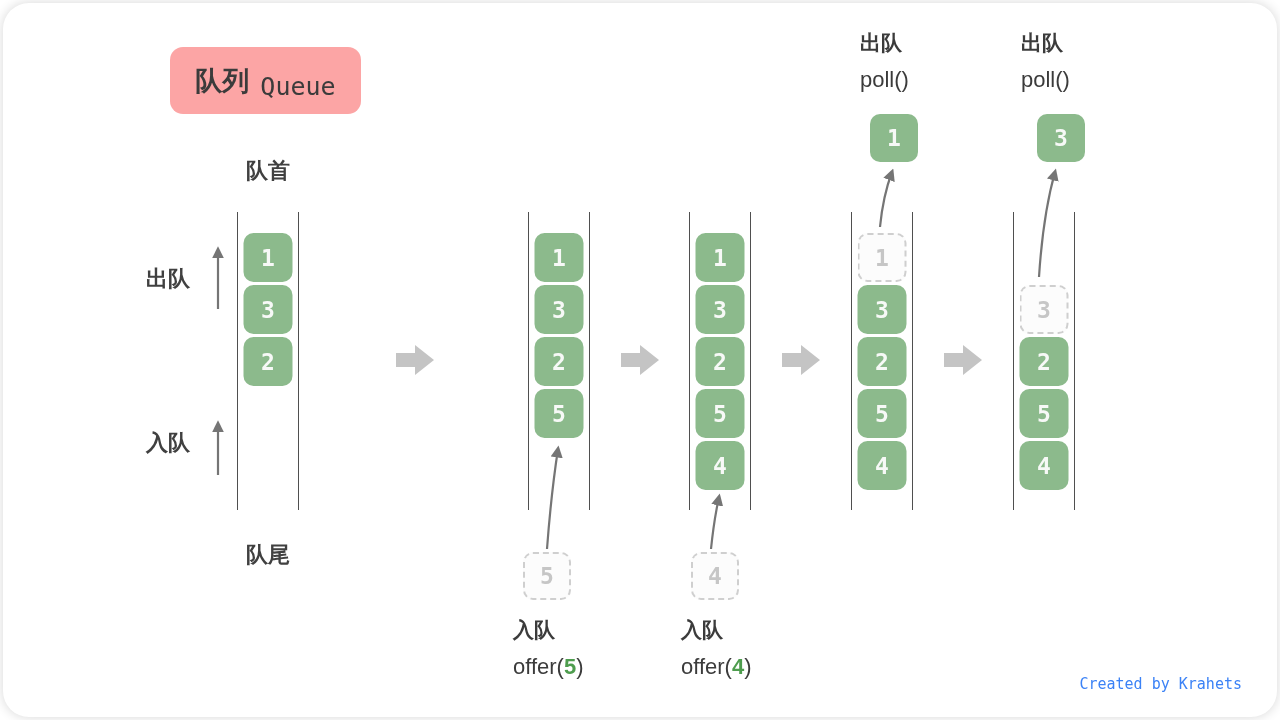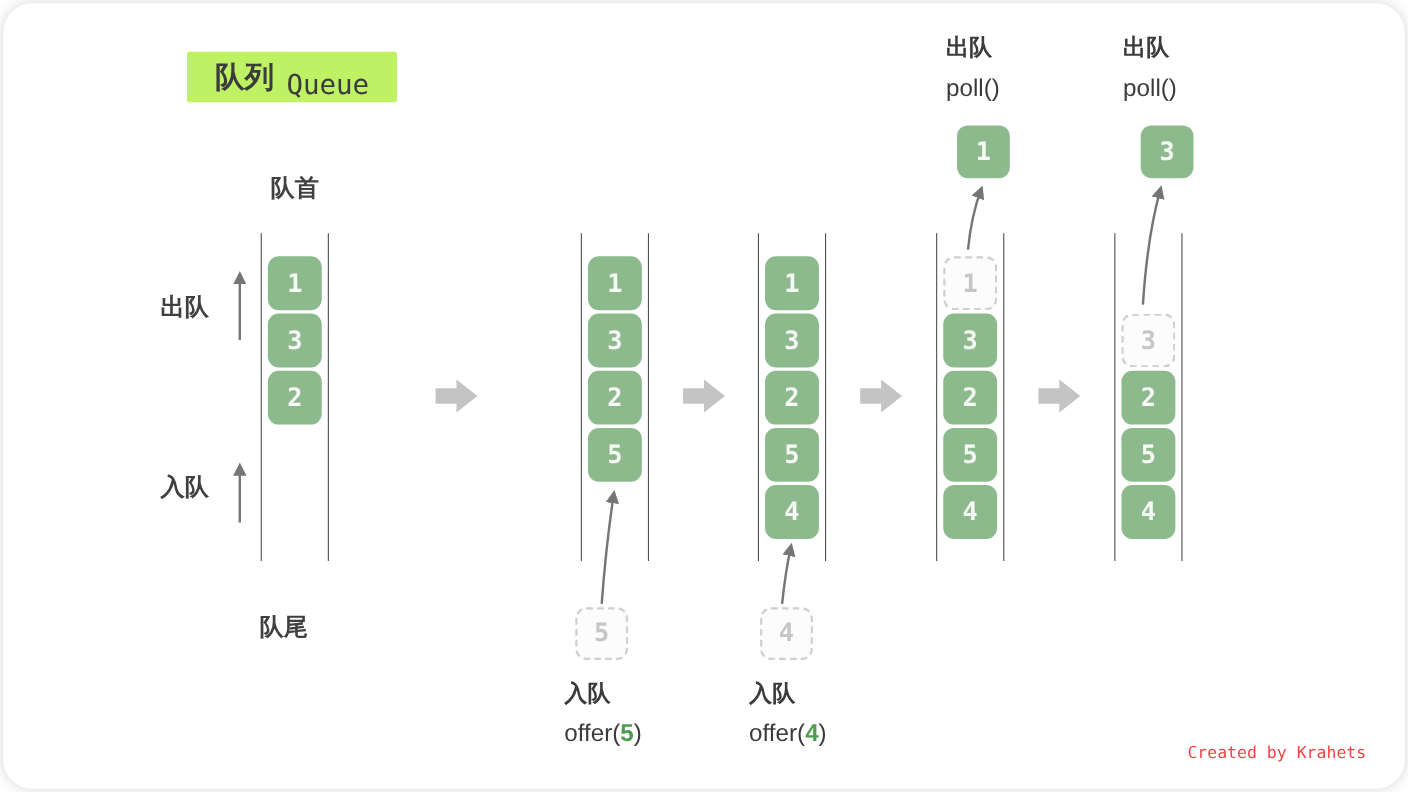--- a/index.html
+++ b/index.html
@@ -2,29 +2,29 @@
 <html><head>
 <meta charset="utf-8">
 <style>
   html,body{margin:0;padding:0;background:#ffffff;}
   .stage{position:relative;width:1280px;height:720px;overflow:hidden;
          font-family:"Liberation Sans",sans-serif;}
   .card{position:absolute;left:3px;top:3px;right:3px;bottom:3px;background:#ffffff;
         border-radius:26px;box-shadow:0 0 12px rgba(0,0,0,0.16);}
 
   
-  .badge{position:absolute;left:170px;top:47px;width:191px;height:46px;background:#bef264;
-         border-radius:2px;display:flex;align-items:center;justify-content:center;gap:11px;}
+  .badge{position:absolute;left:170px;top:47px;width:191px;height:67px;background:#fca5a5;
+         border-radius:13px;display:flex;align-items:center;justify-content:center;gap:11px;}
   .badge-zh{font-weight:700;font-size:27px;color:#3B3B3B;}
   .badge-en{font-family:"DejaVu Sans Mono",monospace;font-size:25px;color:#3B3B3B;margin-top:12px;}
 
   
   .lbl{position:absolute;font-weight:700;font-size:22px;color:#404040;white-space:nowrap;}
   .lbl-front{left:236px;top:156px;width:64px;text-align:center;}
-  .lbl-rear{left:236px;top:555px;width:64px;}
+  .lbl-rear{left:236px;top:540px;width:64px;text-align:center;}
   .lbl-deq{left:146px;top:264px;}
   .lbl-enq{left:146px;top:428px;}
 
   
   .queue{position:absolute;top:212px;width:62px;height:298px;box-sizing:border-box;
          border-left:1.6px solid #4F4F4F;border-right:1.6px solid #4F4F4F;}
   .q1{left:237px;} .q2{left:528px;} .q3{left:689px;} .q4{left:851px;} .q5{left:1013px;}
 
   .cell{position:absolute;left:50%;transform:translateX(-50%);width:49px;height:49px;
         box-sizing:border-box;border-radius:10px;background:#8CBA8C;color:#F7F9F7;
@@ -49,21 +49,21 @@
   .op-code .arg{color:#4E9D4E;font-weight:700;}
   .op2{left:513px;top:616px;} .op3{left:681px;top:616px;}
   .op4{left:860px;top:29px;}  .op5{left:1021px;top:29px;}
 
   
   .overlay{position:absolute;left:0;top:0;width:1280px;height:720px;pointer-events:none;}
   .thin{stroke:#757575;stroke-width:2.2;fill:none;}
   .block{fill:#C4C4C4;}
 
   .watermark{position:absolute;left:1020px;top:675px;width:222px;text-align:right;
-        font-family:"DejaVu Sans Mono",monospace;font-size:15px;color:#ef4444;}
+        font-family:"DejaVu Sans Mono",monospace;font-size:15px;color:#3b82f6;}
 </style>
 </head>
 <body>
 
 <div class="stage">
   <div class="card"></div>
 
   <div class="badge">
     <span class="badge-zh">队列</span>
     <span class="badge-en">Queue</span>

